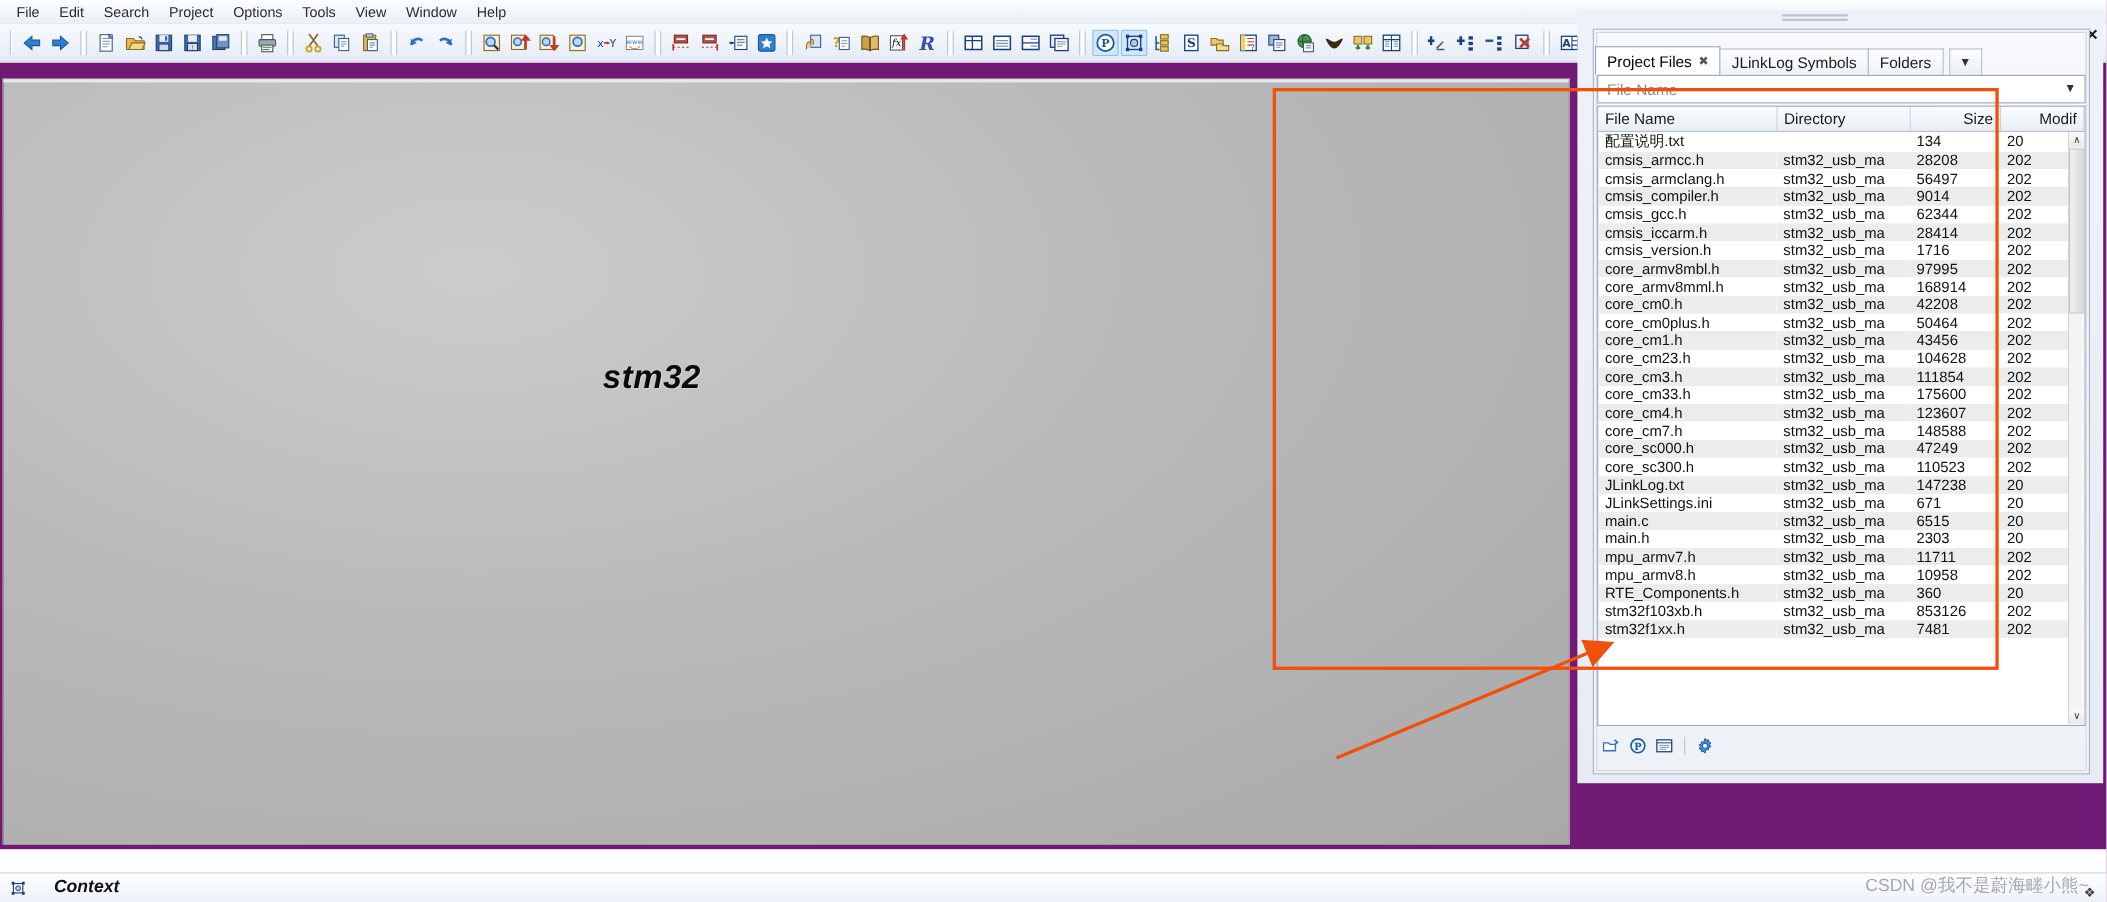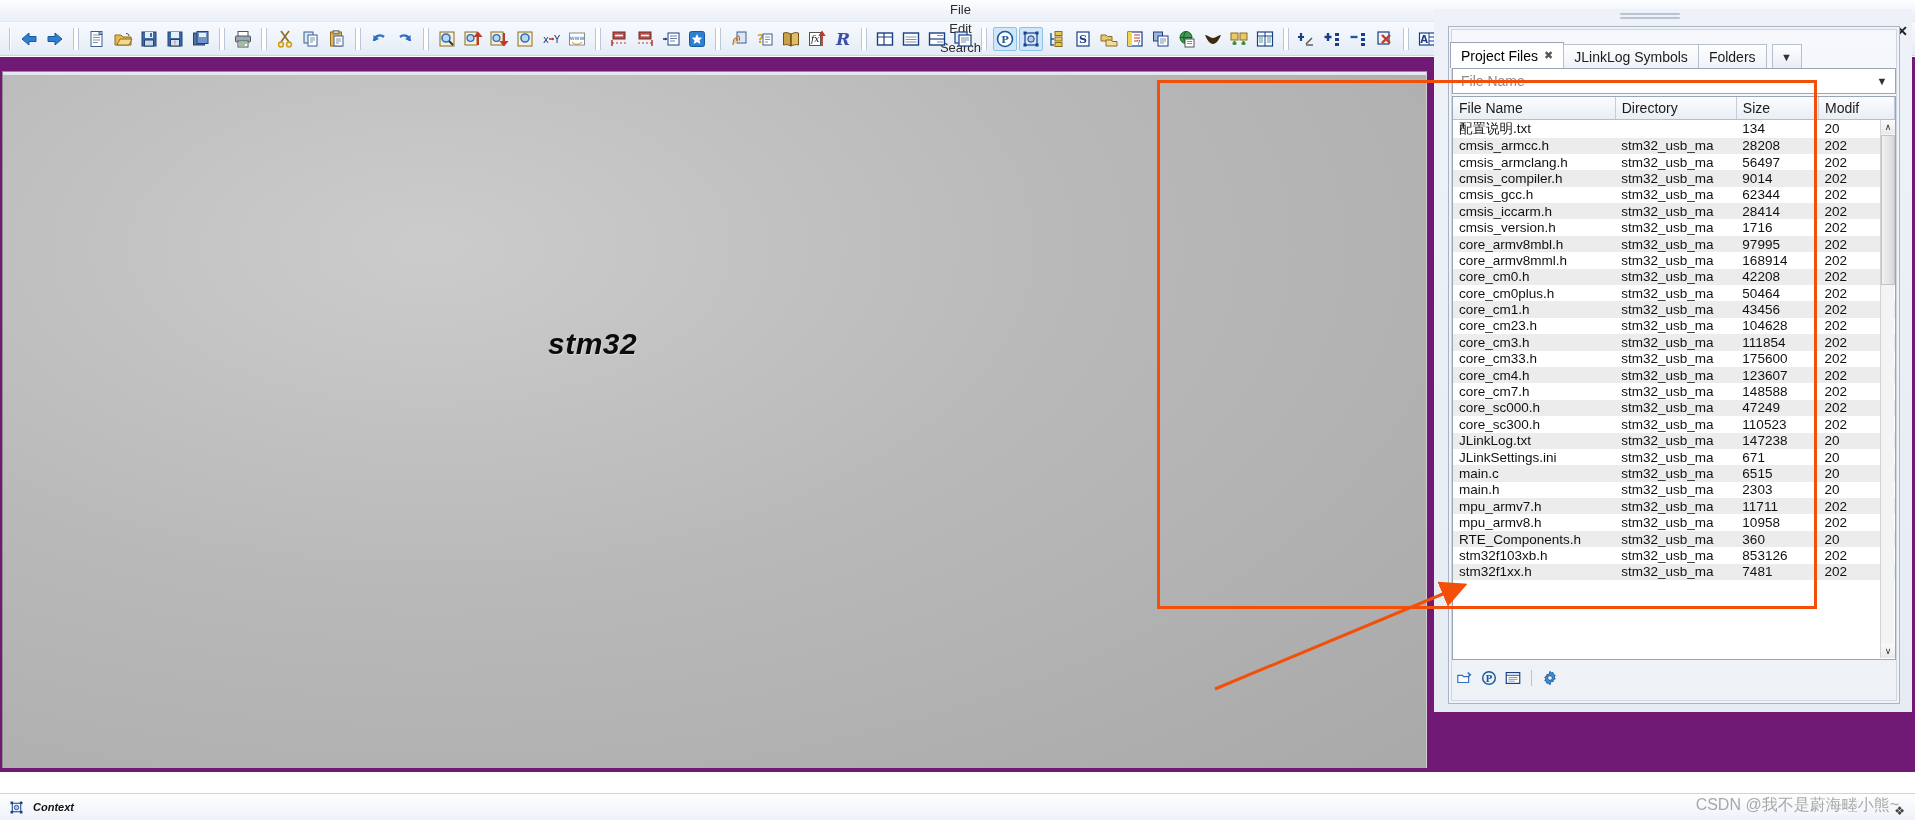--- a/index.html
+++ b/index.html
@@ -12,21 +12,20 @@
   }
   #app { position: relative; width: 1915px; height: 820px; background:#fff; }
 
   
   .menubar {
     height: 22px;
     background: linear-gradient(to bottom, #fdfeff 0%, #f2f6fb 50%, #eaf0f8 100%);
     display: flex; align-items: center;
     padding-left: 6px;
     border-bottom: 1px solid #e3e9f1;
-    flex-direction: column;
   }
   .menubar .mi {
     font-size: 13px; color: #2b2b2b;
     padding: 2px 9px; white-space: nowrap; cursor: default;
   }
 
   
   .toolbar {
     height: 34px;
     background: linear-gradient(to bottom, #f7fafd 0%, #eef3fa 55%, #e4ebf5 100%);
@@ -141,21 +140,21 @@
   }
   table.files { width: 100%; border-collapse: collapse; table-layout: fixed; }
   table.files thead th {
     height: 22px;
     background: linear-gradient(to bottom,#fbfcfe,#e9eef5);
     border-right: 1px solid #c3ccd8;
     border-bottom: 1px solid #b4bfcd;
     font-weight: normal; font-size: 14px; color:#1a1a1a;
     padding: 0 6px; text-align: left; white-space: nowrap; overflow:hidden;
   }
-  table.files thead th.num { text-align: left; }
+  table.files thead th.num { text-align: right; }
   table.files td {
     height: 16.4px; font-size: 13.5px; color:#111;
     padding: 0 6px; white-space:nowrap; overflow:hidden;
     border: none;
   }
   table.files td.num { }
   table.files tbody tr.alt td { background:#ececec; }
   .col-name { width: 158px; }
   .col-dir  { width: 118px; }
   .col-size { width: 80px; }
@@ -188,21 +187,21 @@
   .panel-tools .psep { width:1px; height:16px; background:#b9c3d1; margin:0 5px; }
 
   
   .statusbar {
     position:absolute; left:0; bottom:0; width:1915px; height:27px;
     background: linear-gradient(to bottom,#fdfeff,#eef2f8);
     border-top: 1px solid #c9d4e2;
     display:flex; align-items:center; padding-left:8px; gap:8px;
   }
   .statusbar .ctx {
-    font-size:11px; font-weight:bold; font-style:italic; color:#111;
+    font-size:16px; font-weight:bold; font-style:italic; color:#111;margin-left:16px;
   }
   .statusbar .scroll-right {
     position:absolute; right:10px; bottom:2px; font-size:12px; color:#444;
   }
 
   
   .anno-rect {
     position:absolute; left:1157px; top:80px;
     width: 660px; height: 529px;
     border: 3px solid #f2500a;

